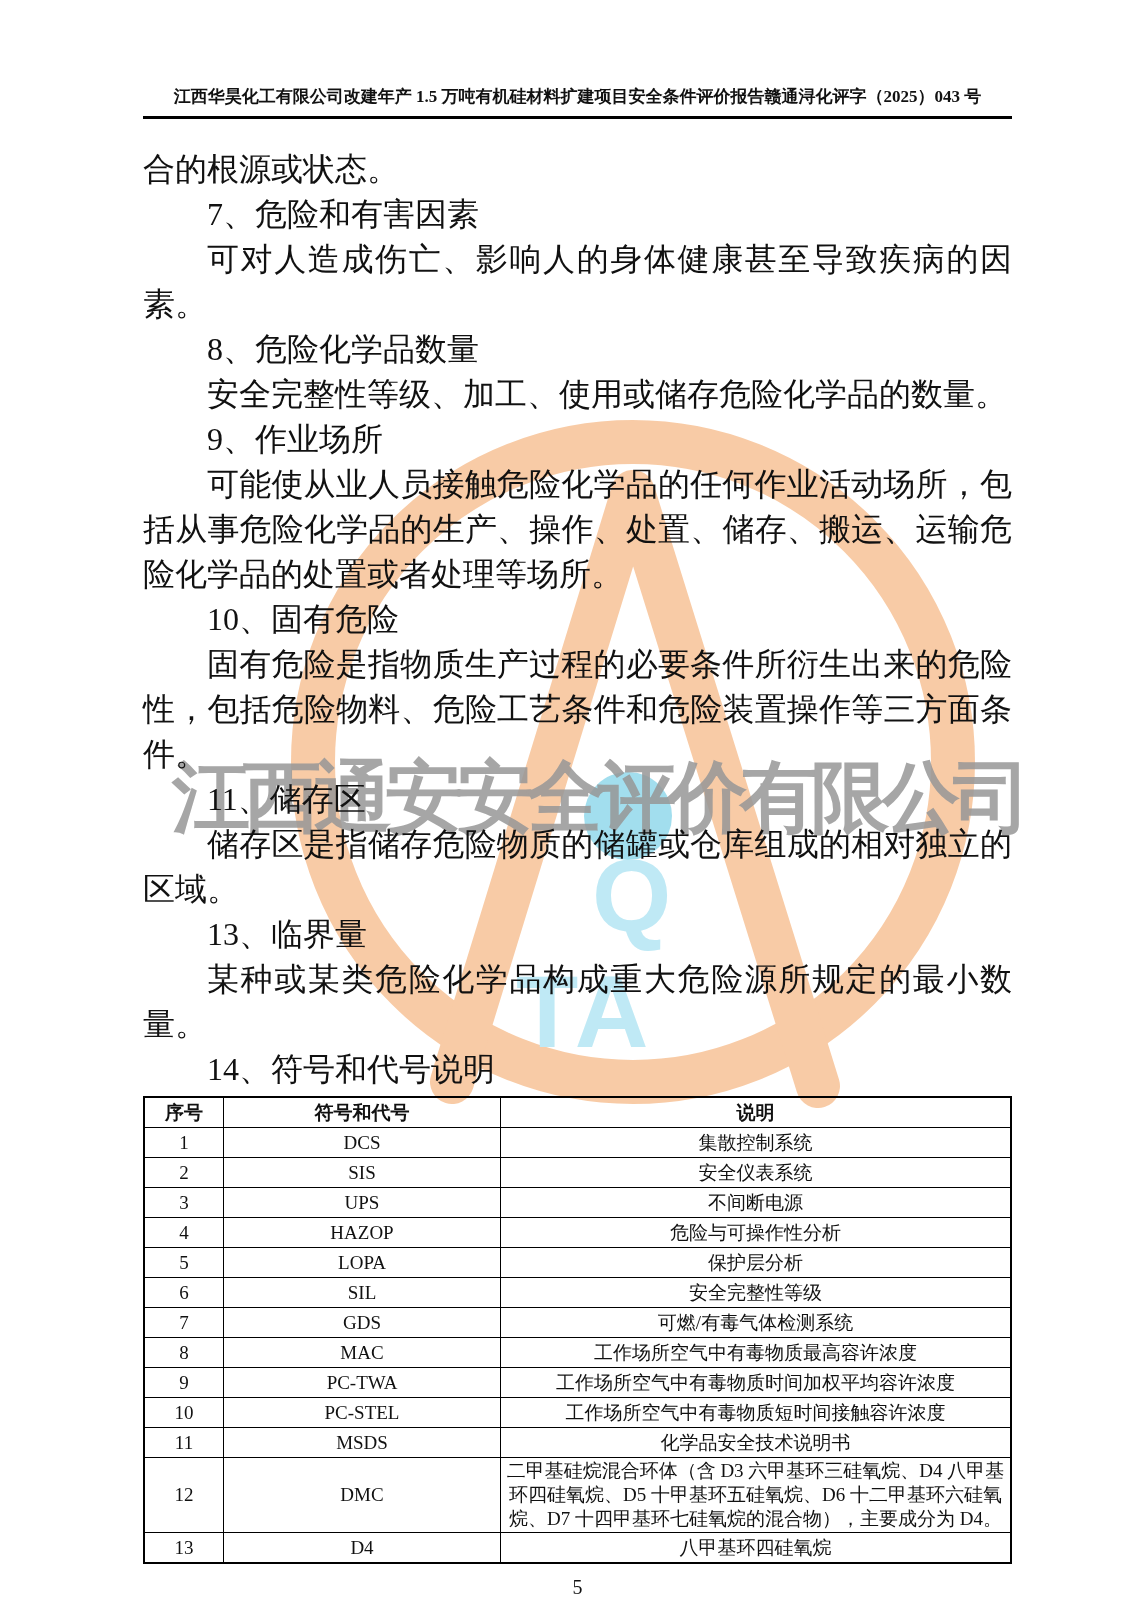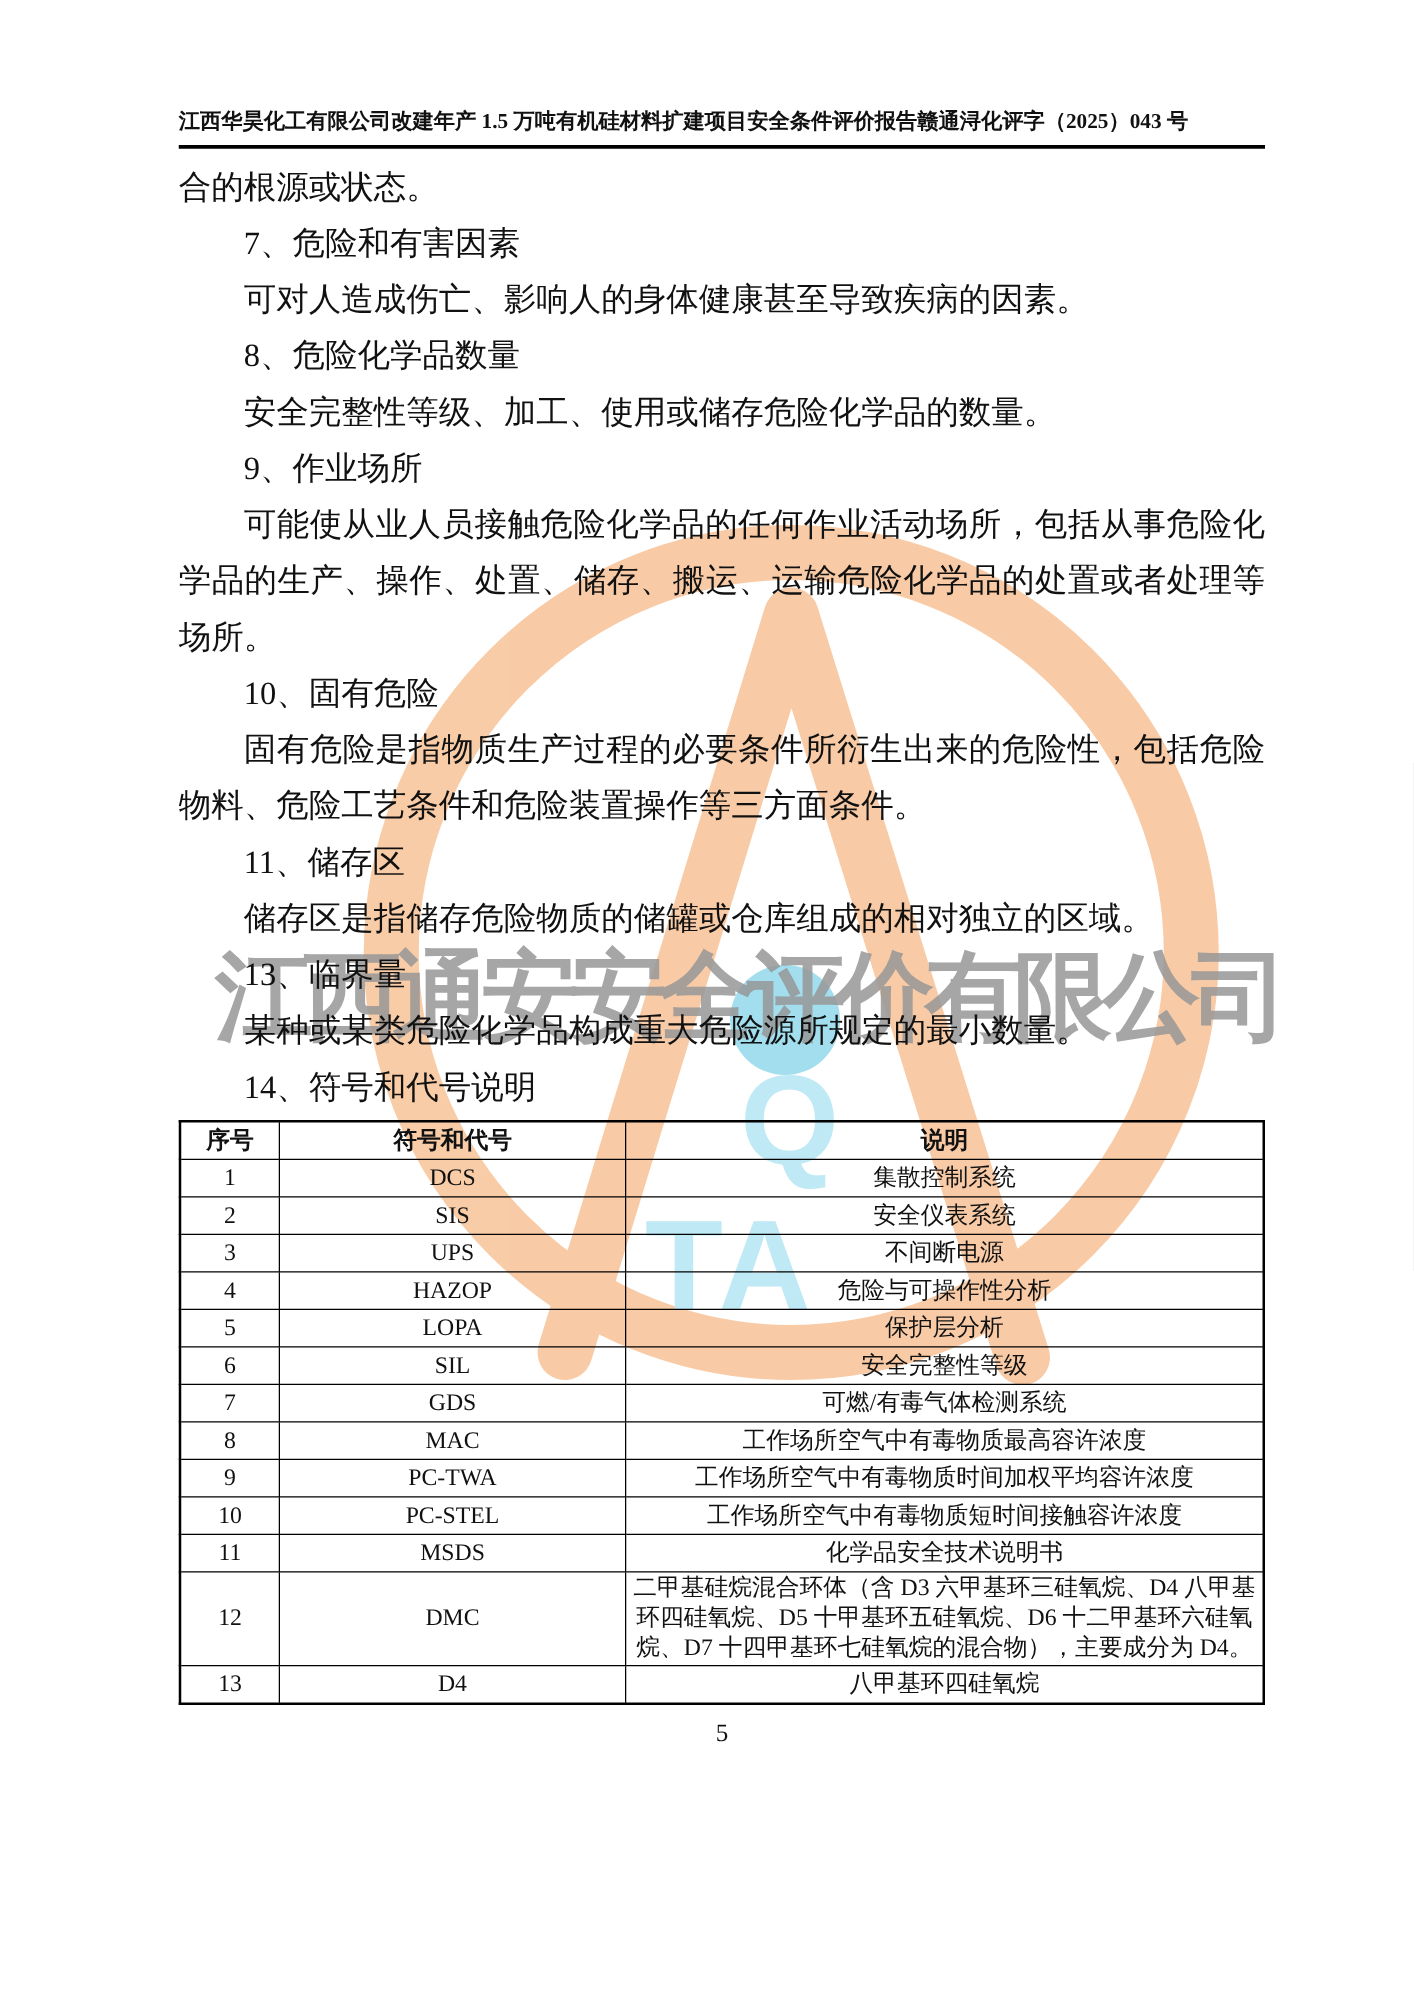--- a/index.html
+++ b/index.html
@@ -30,26 +30,26 @@
   .wm-ta{
     position:absolute;left:516px;top:954px;
     font-family:"Liberation Sans","DejaVu Sans",sans-serif;
     font-weight:bold;font-size:102px;letter-spacing:4px;color:var(--wm-blue,#bfe9f5);
   }
 
   
   .content{position:relative;z-index:2;padding:86px 119px 0 143px;}
 
   .running-header{
-    display:flex;justify-content:flex-start;align-items:flex-end;
+    display:flex;justify-content:center;align-items:flex-end;
     font-weight:bold;font-size:17px;line-height:22px;
     padding-bottom:8px;border-bottom:3px solid #000;white-space:nowrap;
   }
 
-  .body-text{margin-top:8px;font-size:26px;line-height:45px;text-align:justify;}
+  .body-text{margin-top:28px;font-size:32px;line-height:45px;text-align:justify;}
   .para{margin:0;}
   .para.indent{text-indent:2em;}
 
   .symbols-table{
     border-collapse:collapse;width:100%;
     margin-top:4px;font-size:19px;line-height:24px;
     border:2px solid #000;
   }
   .symbols-table th,.symbols-table td{border:1.5px solid #000;padding:1px 5px;height:27px;}
   .symbols-table th{font-weight:bold;margin-left:13px;}

